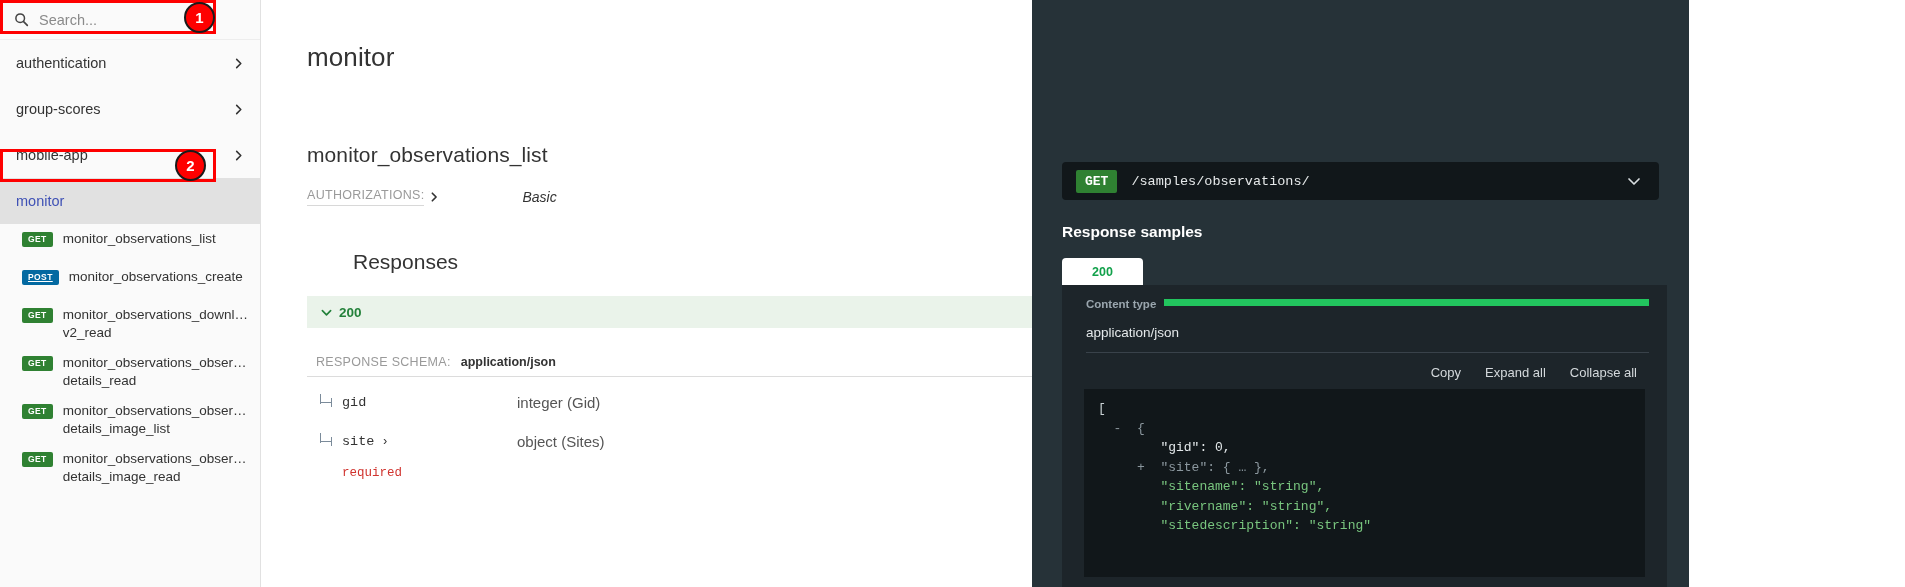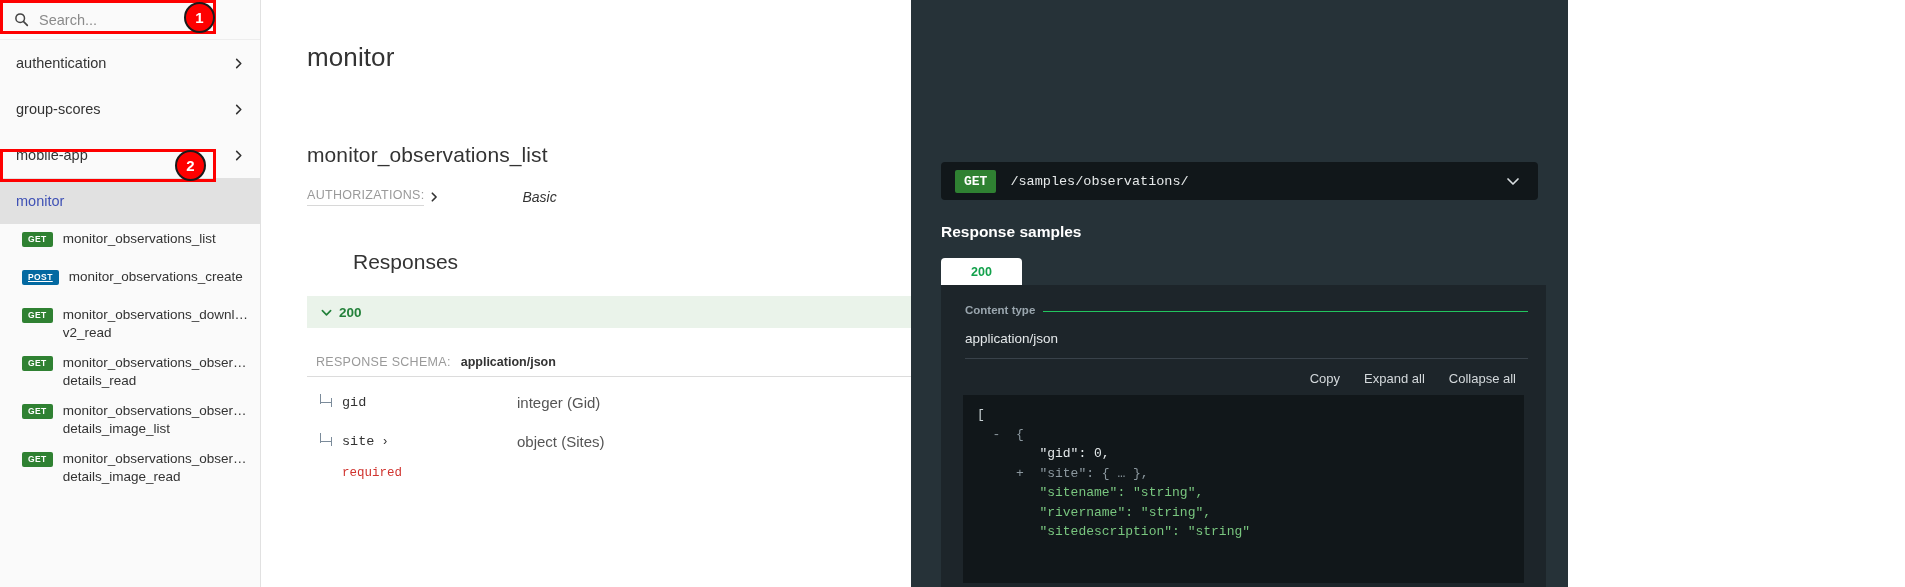--- a/index.html
+++ b/index.html
@@ -2,21 +2,21 @@
 <html><head>
 <meta charset="utf-8">
 <style>
   * { box-sizing: border-box; margin: 0; padding: 0; }
   html, body {
     width: 1905px; height: 587px;
     font-family: "Liberation Sans", sans-serif;
     background: #ffffff;
     overflow: hidden;
   }
-  #app { position: relative; width: 1568px; height: 587px; display: flex; }
+  #app { position: relative; width: 1689px; height: 587px; display: flex; }
 
   
   .sidebar {
     width: 261px; height: 587px;
     background: #fafafa;
     border-right: 1px solid #e1e1e1;
     position: relative;
     overflow: hidden;
     flex: 0 0 261px;
   }
@@ -208,22 +208,22 @@
     font-size: 12.5px; font-weight: bold; color: #12a14b;
     cursor: pointer;
   }
   .samples-box {
     margin: 0 22px 0 30px;
     background: #1d252a;
     padding: 14px 0 0 0;
     height: 312px;
   }
   .ct-wrap {
-    margin: 12px 18px 0 24px;
-    border-top: 1px solid #22c55e;
+    margin: 0 18px 0 24px;
+    border-top: 7px solid #22c55e;
     border-bottom: 1px solid #39424a;
     position: relative;
     padding: 0 0 12px 0;
   }
   .ct-label {
     position: absolute; top: -8px; left: 0;
     background: #1d252a; padding-right: 8px;
     font-size: 11.5px; color: #9aa6ae; font-weight: bold;
   }
   .ct-value { font-size: 13.5px; color: #e4e8ea; padding-top: 19px; }

